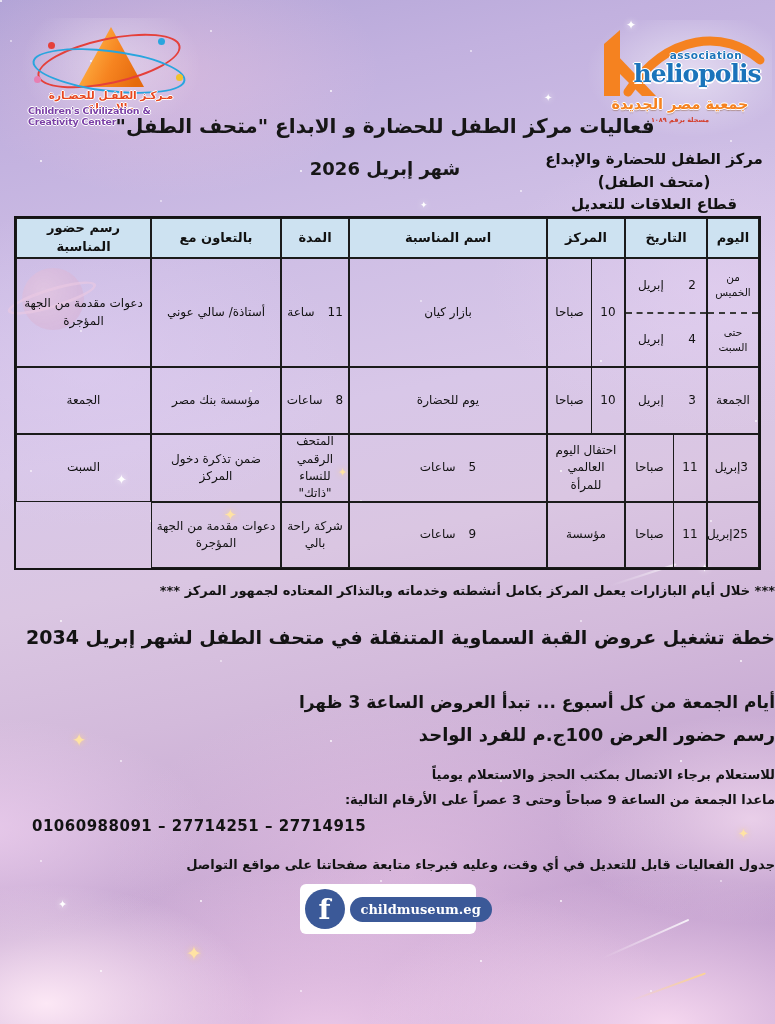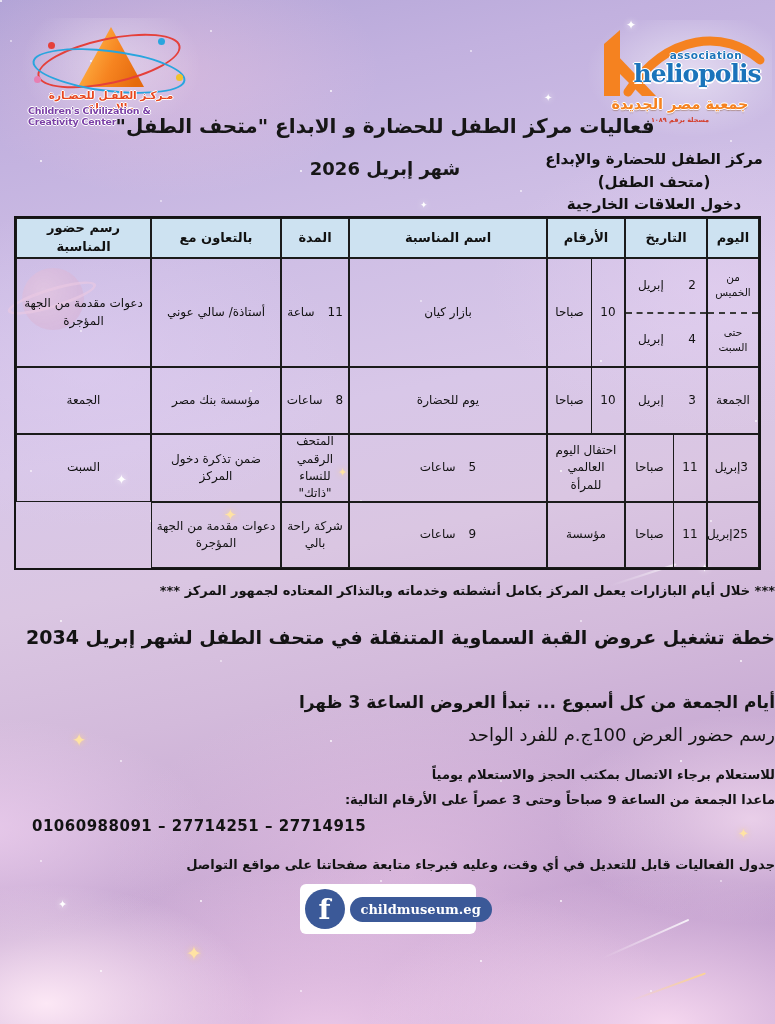--- a/index.html
+++ b/index.html
@@ -86,21 +86,21 @@
   .cell.time-cell { padding:0; display:grid; grid-template-columns:33px 1fr; align-items:stretch; }
   .time-num { display:flex; align-items:center; justify-content:center; border-inline-end:1.5px solid #1b1b1b; }
   .time-period { display:flex; align-items:center; justify-content:center; }
   .cell.dur { gap:13px; }
 
   
   .note { position:absolute; left:0; width:775px; direction:rtl; color:#131313; }
   .n-bazaar { top:583px; font-size:13px; font-weight:bold; }
   .n-dome-title { top:626px; font-size:19px; font-weight:bold; }
   .n-dome-sched { top:676px; font-size:17px; font-weight:bold;margin-top:16px; }
-  .n-fee { top:724px; font-size:18px; font-weight:normal; }
+  .n-fee { top:724px; font-size:18px; font-weight:bold; }
   .n-inq1 { top:767px; font-size:13px; font-weight:bold; }
   .n-inq2 { top:792px; font-size:13px; font-weight:bold; }
   .n-phones { top:817px; font-size:15px; font-weight:bold; direction:ltr; letter-spacing:.5px;margin-left:32px; }
   .n-disclaimer { top:857px; font-size:13px; font-weight:bold; }
 
   
   .fb-badge { position:absolute; left:50%; top:884px; transform:translateX(-50%);
     width:176px; height:50px; background:#fff; border-radius:6px; display:flex; align-items:center; padding:5px; }
   .fb-circle { width:40px; height:40px; border-radius:50%; background:#3b5998; display:flex; align-items:center; justify-content:center;
     font-family:"DejaVu Serif", serif; font-weight:bold; font-size:28px; color:#fff; flex:0 0 auto; }
@@ -156,28 +156,28 @@
     <div class="helio-name">heliopolis</div>
     <div class="helio-ar">جمعية مصر الجديدة</div>
     <div class="helio-reg">مسجلة برقم ١٠٨٩</div>
   </div>
 
   <div class="main-title">فعاليات مركز الطفل للحضارة و الابداع "متحف الطفل"</div>
   <div class="main-subtitle">شهر إبريل  2026</div>
   <div class="dept-block">
     <div>مركز الطفل للحضارة والإبداع</div>
     <div>(متحف الطفل)</div>
-    <div>دخول العلاقات الخارجية</div>
+    <div>قطاع العلاقات للتعديل</div>
   </div>
 
   <div class="events-table">
 
     <div class="cell hdr">اليوم</div>
     <div class="cell hdr">التاريخ</div>
-    <div class="cell hdr">الأرقام</div>
+    <div class="cell hdr">المركز</div>
     <div class="cell hdr">اسم المناسبة</div>
     <div class="cell hdr">المدة</div>
     <div class="cell hdr">بالتعاون مع</div>
     <div class="cell hdr">رسم حضور المناسبة</div>
 
     <div class="cell small split-v">
       <div class="half top">من الخميس</div>
       <div class="half">حتى السبت</div>
     </div>
     <div class="cell split-v">

